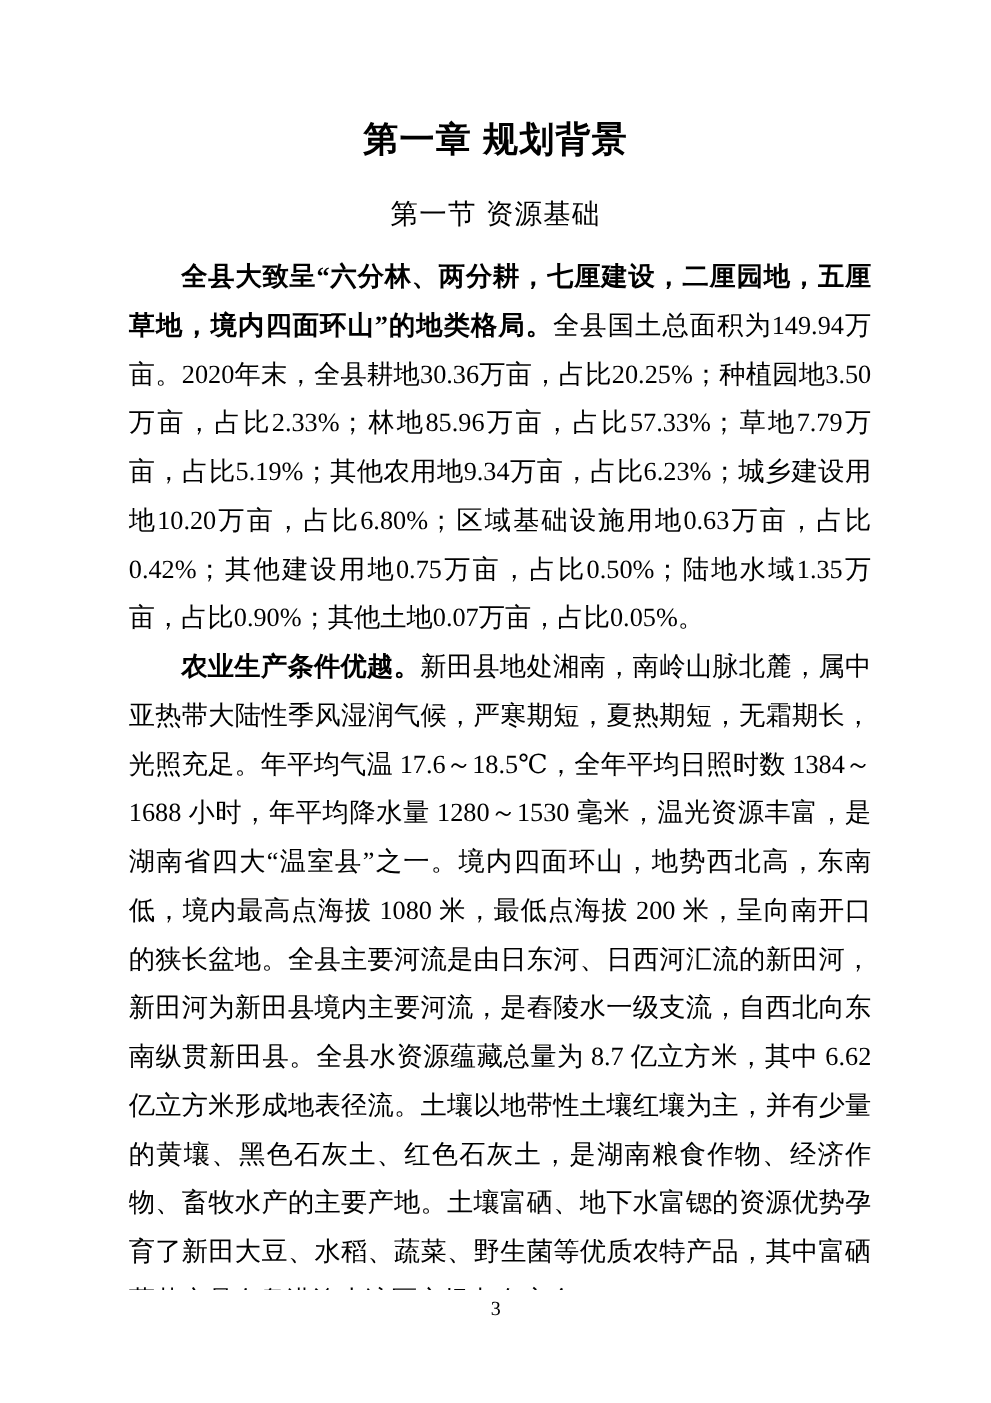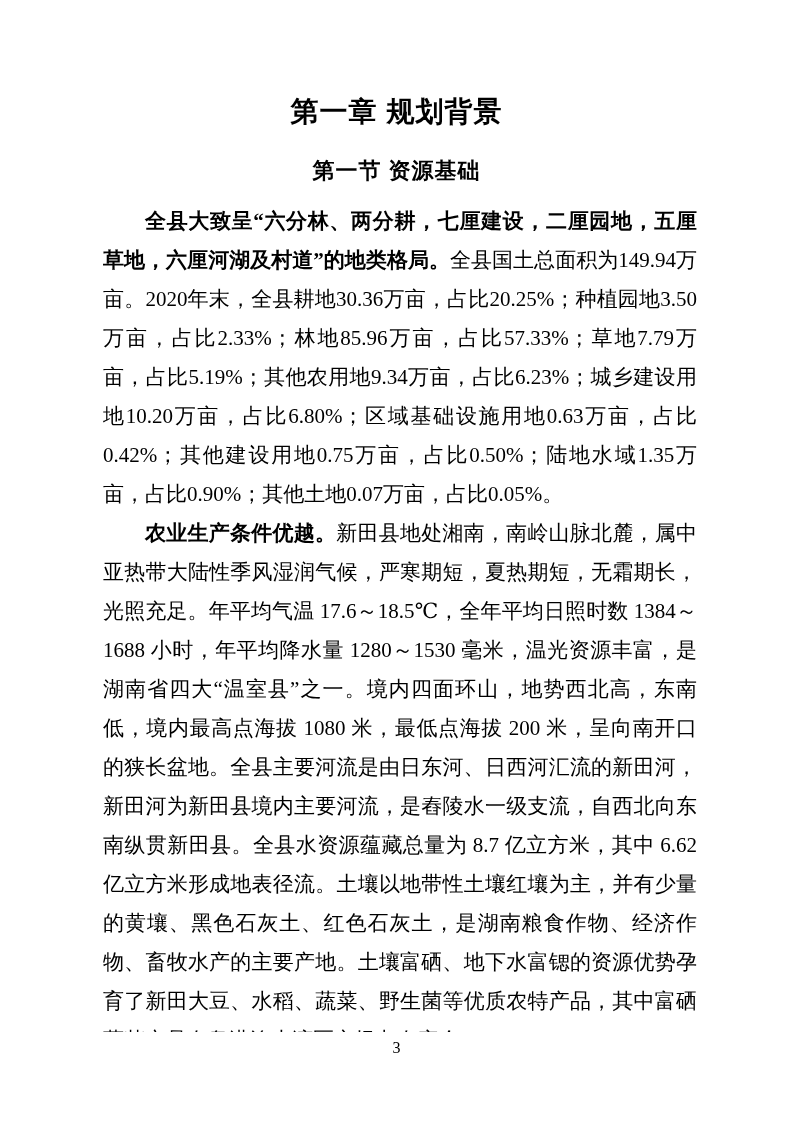--- a/index.html
+++ b/index.html
@@ -30,21 +30,21 @@
     letter-spacing: 1px;
   }
   .section-title {
     position: absolute;
     top: 159px;
     left: 0;
     width: 100%;
     margin: 0;
     text-align: center;
     font-family: "Liberation Sans", "DejaVu Sans", sans-serif;
-    font-weight: bold;
+    font-weight: normal;
     font-size: 22px;
     line-height: 1.1;
     letter-spacing: 1px;
   }
   .body-text {
     position: absolute;
     top: 202px;
     left: 103px;
     width: 594px;
     height: 830px;
@@ -75,21 +75,21 @@
 <body>
 
 <div class="page">
 
   <h1 class="chapter-title">第一章 规划背景</h1>
 
   <h2 class="section-title">第一节 资源基础</h2>
 
   <div class="body-text">
 
-    <p class="para"><span class="lead">全县大致呈“六分林、两分耕，七厘建设，二厘园地，五厘草地，六厘河湖及村道”的地类格局。</span><span>全县国土总面积为149.94万亩。2020年末，全县耕地30.36万亩，占比20.25%；种植园地3.50万亩，占比2.33%；林地85.96万亩，占比57.33%；草地7.79万亩，占比5.19%；其他农用地9.34万亩，占比6.23%；城乡建设用地10.20万亩，占比6.80%；区域基础设施用地0.63万亩，占比0.42%；其他建设用地0.75万亩，占比0.50%；陆地水域1.35万亩，占比0.90%；其他土地0.07万亩，占比0.05%。</span></p>
+    <p class="para"><span class="lead">全县大致呈“六分林、两分耕，七厘建设，二厘园地，五厘草地，境内四面环山”的地类格局。</span><span>全县国土总面积为149.94万亩。2020年末，全县耕地30.36万亩，占比20.25%；种植园地3.50万亩，占比2.33%；林地85.96万亩，占比57.33%；草地7.79万亩，占比5.19%；其他农用地9.34万亩，占比6.23%；城乡建设用地10.20万亩，占比6.80%；区域基础设施用地0.63万亩，占比0.42%；其他建设用地0.75万亩，占比0.50%；陆地水域1.35万亩，占比0.90%；其他土地0.07万亩，占比0.05%。</span></p>
 
     <p class="para"><span class="lead">农业生产条件优越。</span><span>新田县地处湘南，南岭山脉北麓，属中亚热带大陆性季风湿润气候，严寒期短，夏热期短，无霜期长，光照充足。年平均气温 17.6～18.5℃，全年平均日照时数 1384～1688 小时，年平均降水量 1280～1530 毫米，温光资源丰富，是湖南省四大“温室县”之一。境内四面环山，地势西北高，东南低，境内最高点海拔 1080 米，最低点海拔 200 米，呈向南开口的狭长盆地。全县主要河流是由日东河、日西河汇流的新田河，新田河为新田县境内主要河流，是舂陵水一级支流，自西北向东南纵贯新田县。全县水资源蕴藏总量为 8.7 亿立方米，其中 6.62 亿立方米形成地表径流。土壤以地带性土壤红壤为主，并有少量的黄壤、黑色石灰土、红色石灰土，是湖南粮食作物、经济作物、畜牧水产的主要产地。土壤富硒、地下水富锶的资源优势孕育了新田大豆、水稻、蔬菜、野生菌等优质农特产品，其中富硒蔬菜产品在粤港澳大湾区市场占有率全</span></p>
 
   </div>
 
   <div class="page-number">3</div>
 
 </div>
 
 </body></html>

